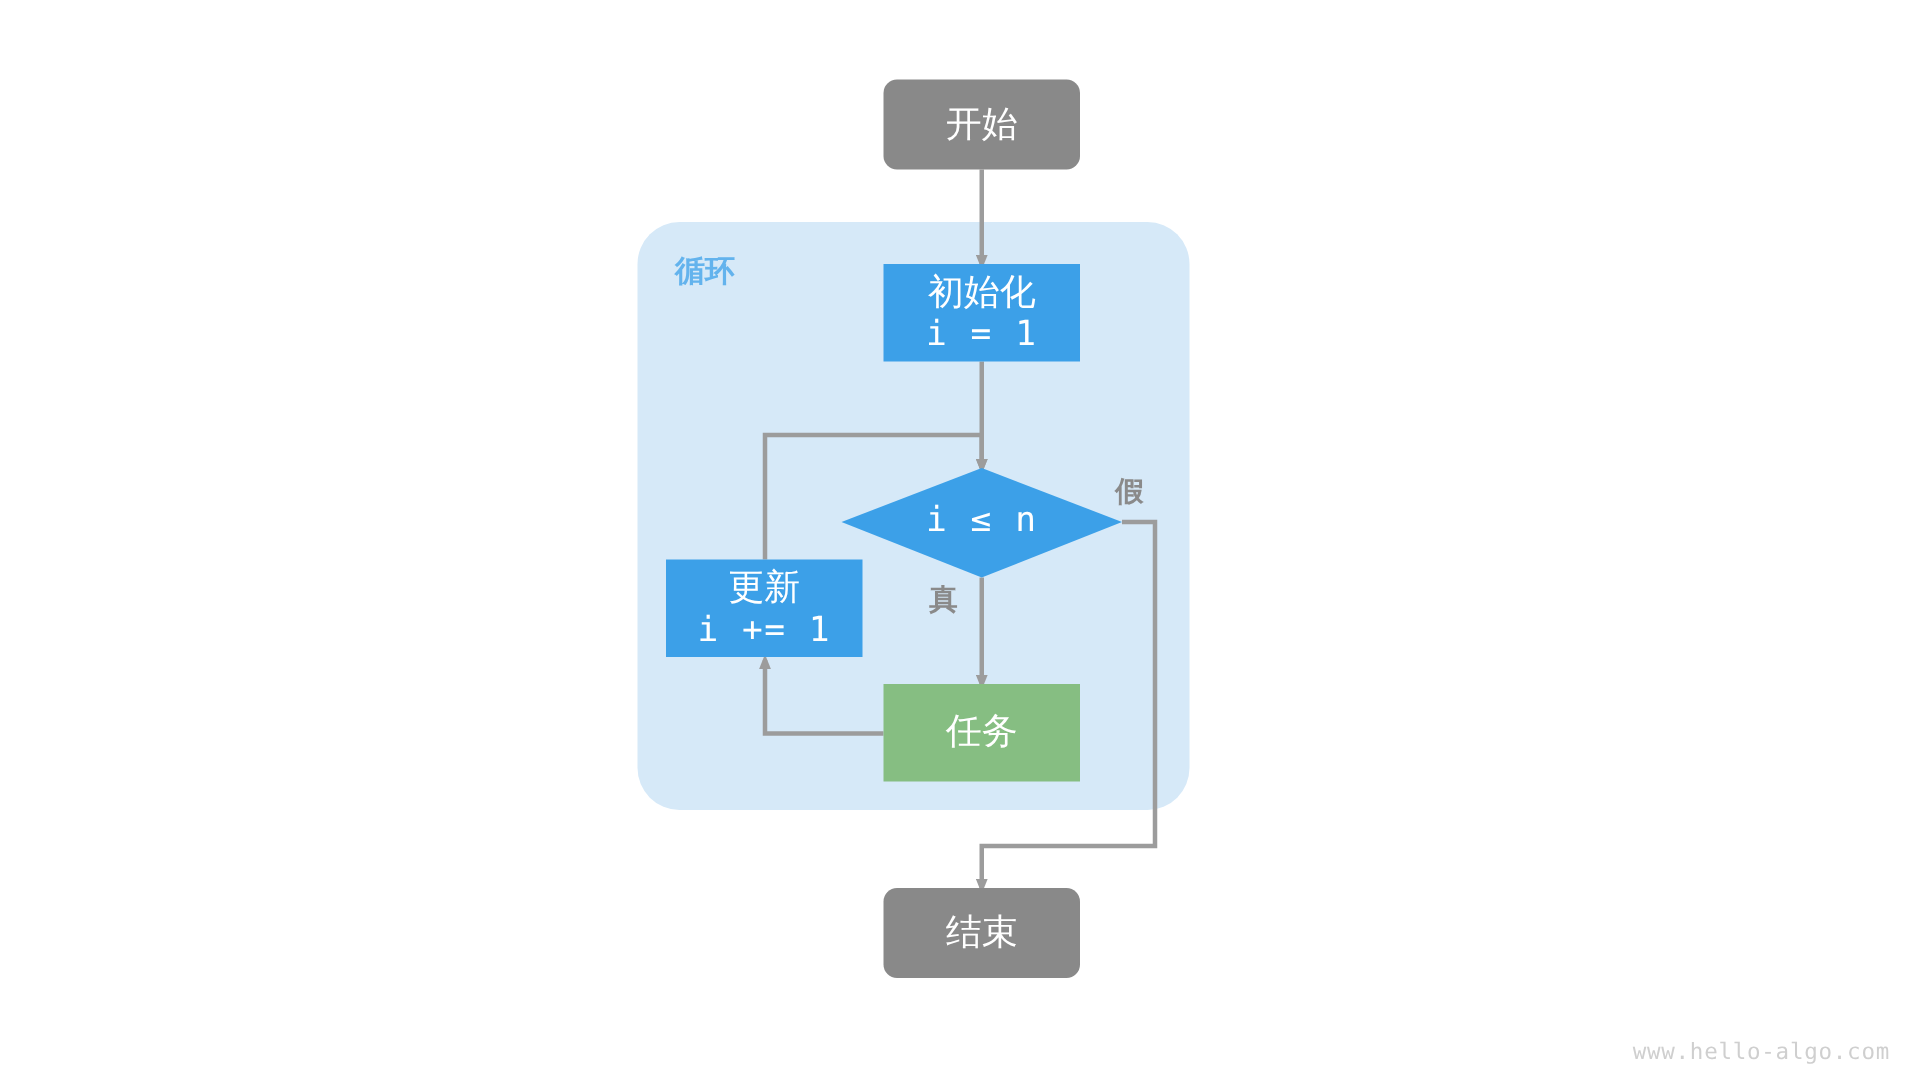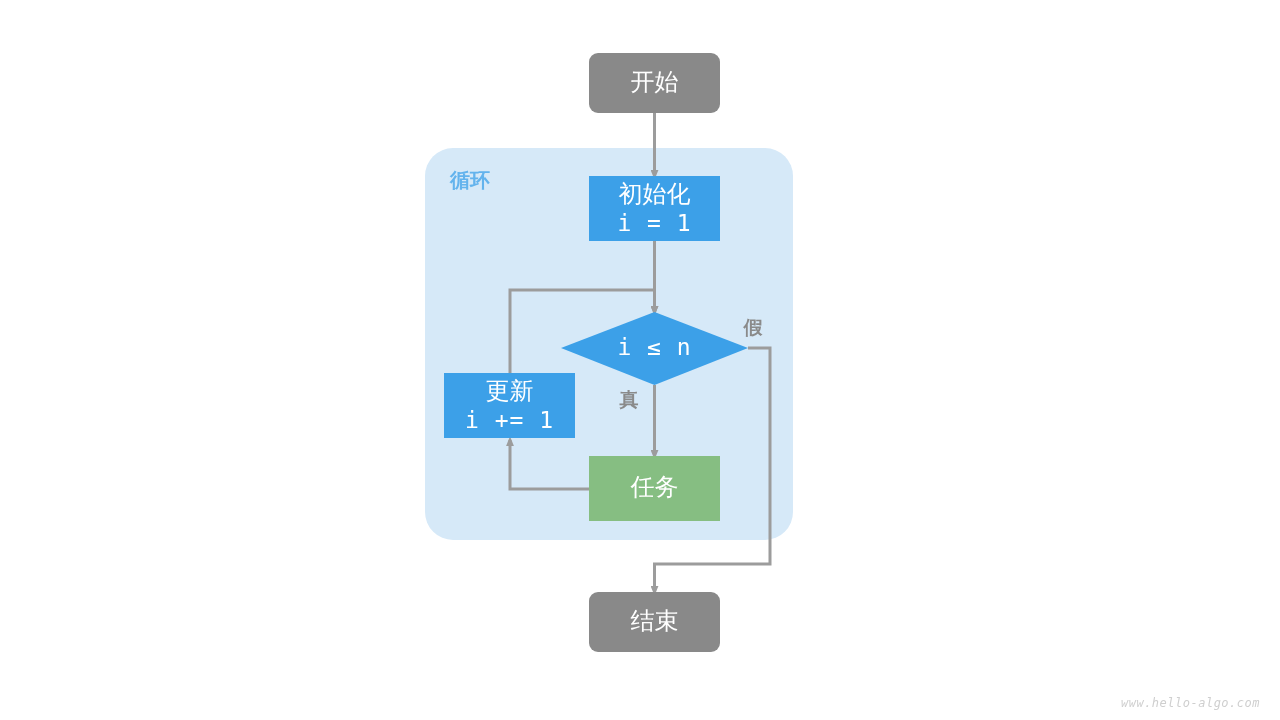--- a/index.html
+++ b/index.html
@@ -55,24 +55,23 @@
     font-weight: bold;
     text-anchor: start;
     dominant-baseline: middle;
   }
   .watermark {
     position: absolute;
     right: 20px;
     bottom: 10px;
     color: #cfcfcf;
     font-family: "DejaVu Sans Mono", "Liberation Mono", monospace;
-    font-size: 12px;
+    font-size: 15px;
     letter-spacing: 0.5px;
     user-select: none;
-    font-style: italic;
   }
   .conn { stroke: #9c9c9c; stroke-width: 3; fill: none; }
 </style>
 </head>
 <body>
 
 <div id="canvas">
 
   <svg id="flow-svg" viewBox="0 0 1280 720">
     <defs>

